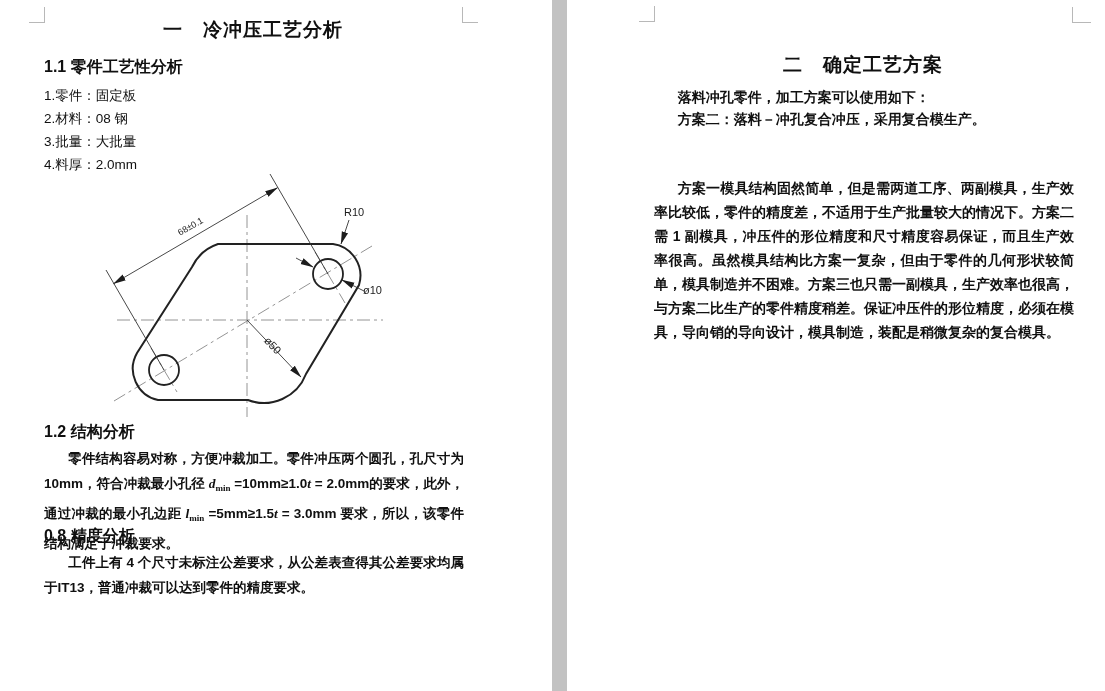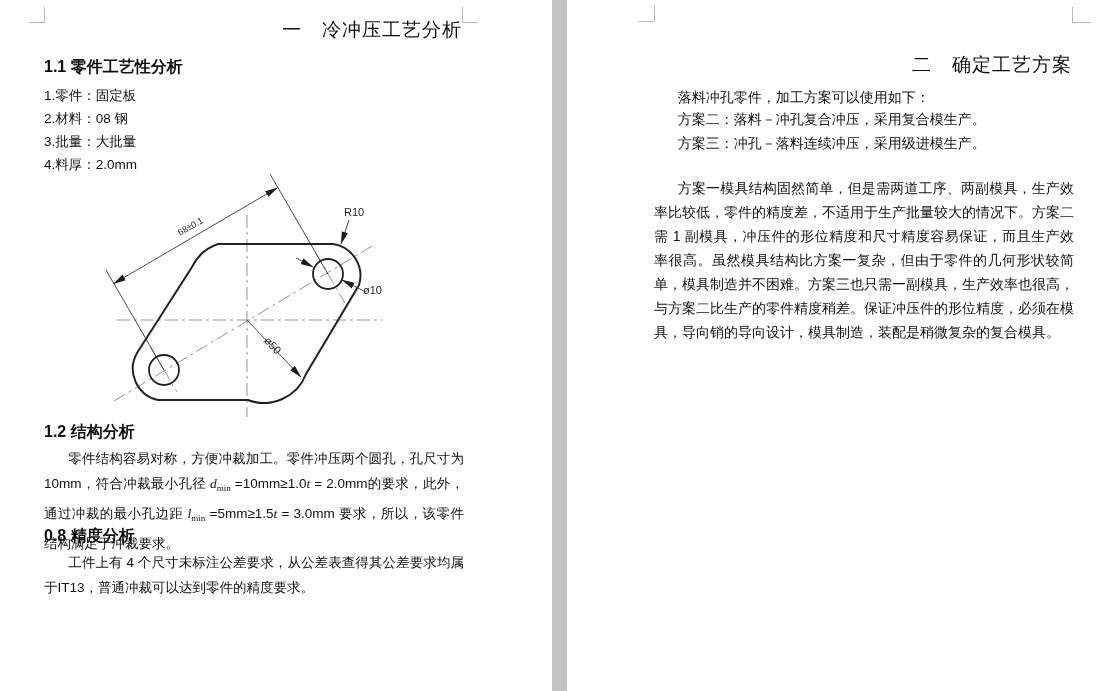--- a/index.html
+++ b/index.html
@@ -9,30 +9,30 @@
     font-family:"Liberation Sans","DejaVu Sans",sans-serif;
   }
   .page{position:absolute;top:0;height:691px;background:#fff;}
   #page-left{left:0;width:552px;}
   #page-right{left:567px;width:618px;}
   #gutter{position:absolute;top:0;left:552px;width:15px;height:691px;background:#c2c2c2;}
   .crop-mark{position:absolute;width:15px;height:15px;}
   .cm-br{border-right:1px solid #b8b8b8;border-bottom:1px solid #b8b8b8;}
   .cm-bl{border-left:1px solid #b8b8b8;border-bottom:1px solid #b8b8b8;}
   .doc-title{
-    position:absolute;width:418px;text-align:right;
-    font-size:19px;font-weight:normal;letter-spacing:1px;white-space:nowrap;
+    position:absolute;width:418px;text-align:center;
+    font-size:19px;font-weight:bold;letter-spacing:1px;white-space:nowrap;
   }
   .h2{
     position:absolute;left:44px;font-size:16px;font-weight:bold;white-space:nowrap;
   }
   .spec-list{position:absolute;left:44px;top:84px;font-size:13.5px;line-height:23px;}
   .body-para{
     position:absolute;left:44px;width:420px;font-size:13.5px;line-height:25px;
-    text-align:justify;text-indent:1.8em;
+    text-align:justify;text-indent:1.8em;font-weight:bold;
   }
   .rp{left:87px;width:420px;font-size:14px;}
   .rp-intro,.rp-plan{white-space:nowrap;text-indent:1.7em;}
   .rp-flow p{margin:0;text-align:justify;text-indent:1.7em;line-height:24px;}
   .seg-i{font-style:italic;font-family:"Liberation Serif","DejaVu Serif",serif;}
   .seg-sub{font-size:9px;vertical-align:-3px;font-family:"Liberation Serif",serif;}
   #drawing{position:absolute;left:100px;top:170px;}
   svg text{font-family:"Liberation Sans","DejaVu Sans",sans-serif;fill:#1c1c1c;}
 </style>
 </head>
@@ -107,19 +107,18 @@
 
   <div class="crop-mark cm-br" style="left:72px;top:6px;"></div>
   <div class="crop-mark cm-bl" style="left:505px;top:7px;width:18px;"></div>
 
   <div class="doc-title" style="left:87px;top:52px;">二　确定工艺方案</div>
 
   <div class="body-para rp rp-intro" style="top:86px;line-height:23px;">落料冲孔零件，加工方案可以使用如下：</div>
 
   <div class="body-para rp" style="top:108px;line-height:23.5px;">
     <div class="rp-plan">方案二：落料－冲孔复合冲压，采用复合模生产。</div>
-    <div class="rp-plan">方案三：冲孔－落料连续冲压，采用级进模生产。</div>
   </div>
 
   <div class="body-para rp rp-flow" style="top:176px;">
     <p>方案一模具结构固然简单，但是需两道工序、两副模具，生产效率比较低，零件的精度差，不适用于生产批量较大的情况下。方案二需 1 副模具，冲压件的形位精度和尺寸精度容易保证，而且生产效率很高。虽然模具结构比方案一复杂，但由于零件的几何形状较简单，模具制造并不困难。方案三也只需一副模具，生产效率也很高，与方案二比生产的零件精度稍差。保证冲压件的形位精度，必须在模具，导向销的导向设计，模具制造，装配是稍微复杂的复合模具。</p>
   </div>
 </div>
 
 </body></html>

